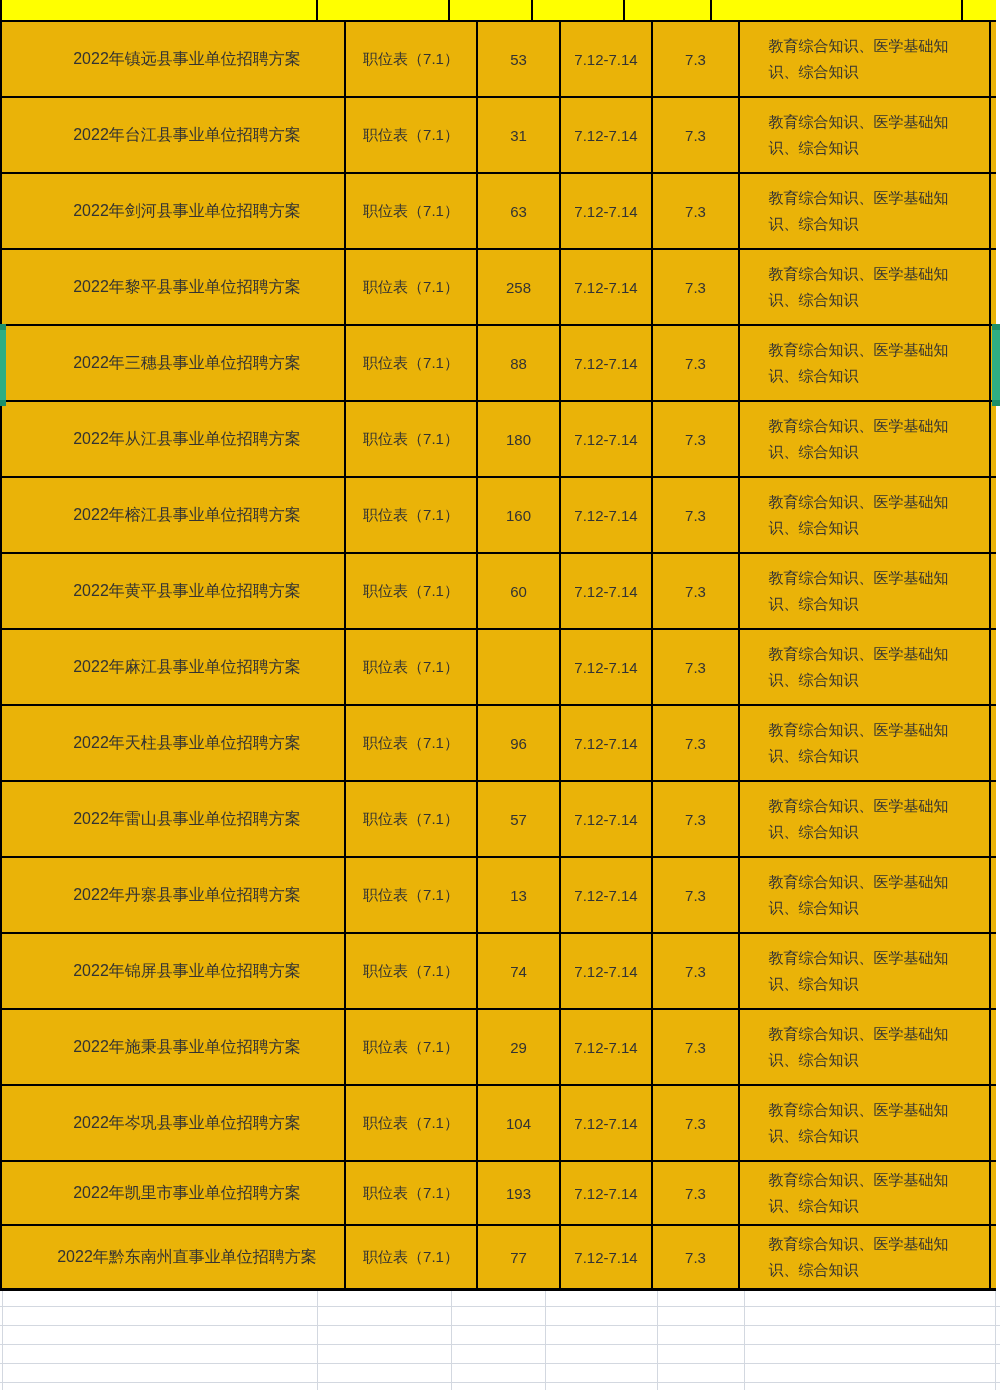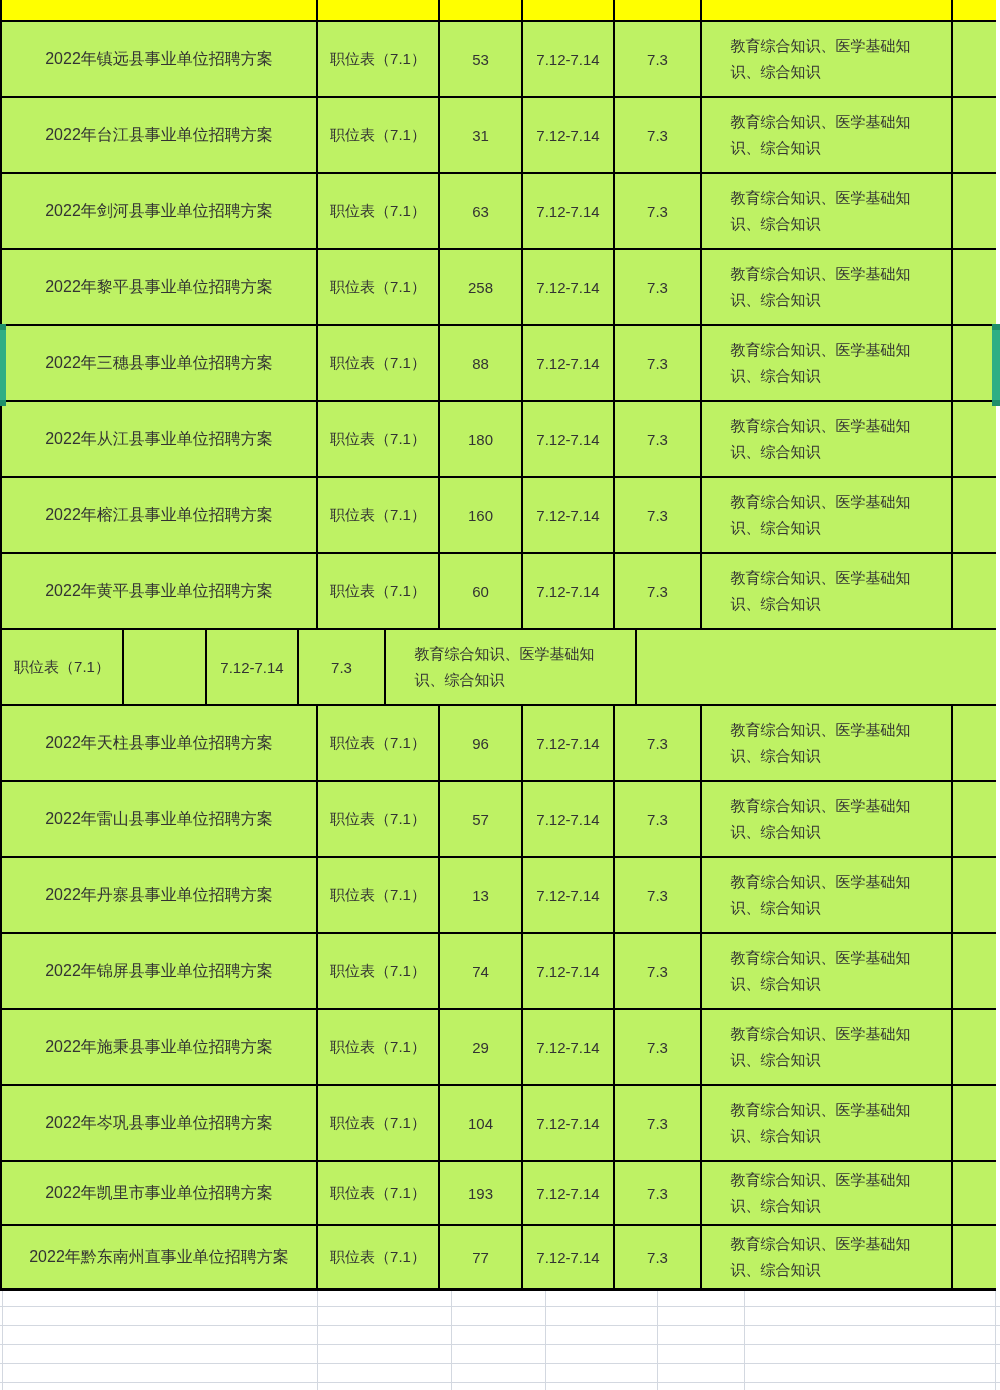--- a/index.html
+++ b/index.html
@@ -25,33 +25,34 @@
   }
   .header-row{
     display:flex;height:22px;background:var(--header-fill);
     border-bottom:2px solid var(--table-border);box-sizing:border-box;
   }
   .header-cell{box-sizing:border-box;border-right:2px solid var(--table-border);height:100%;}
 
   .row{
     display:flex;height:76px;box-sizing:border-box;
     border-bottom:2px solid var(--table-border);
-    background:#bef264;
+    background:#eab308;
+    padding-left:28px;
   }
   .row:nth-child(16){height:64px;}
   .row:nth-child(17){height:65px;border-bottom-width:3px;}
 
   .cell{
     display:flex;align-items:center;justify-content:center;
     box-sizing:border-box;border-right:2px solid var(--table-border);
     font-size:15px;color:var(--cell-text);text-align:center;
     overflow:hidden;
   }
   .c1{width:316px;font-size:16px;}
-  .c2{width:122px;}
+  .c2{width:132px;}
   .c3{width:83px;}
   .c4{width:92px;}
   .c5{width:87px;}
   .c6{width:251px;}
   .c6 .wrap{width:192px;line-height:26px;font-size:15px;text-align:left;}
 
   
   .sel-bar{
     position:absolute;width:6px;display:none;
     background:linear-gradient(to bottom,
@@ -162,20 +163,21 @@
     <div class="cell c1">2022年黄平县事业单位招聘方案</div>
     <div class="cell c2">职位表（7.1）</div>
     <div class="cell c3">60</div>
     <div class="cell c4">7.12-7.14</div>
     <div class="cell c5">7.3</div>
     <div class="cell c6">
       <div class="wrap">教育综合知识、医学基础知识、综合知识</div>
     </div>
   </div>
         <div class="row">
+    <div class="cell c1">2022年麻江县事业单位招聘方案</div>
     <div class="cell c2">职位表（7.1）</div>
     <div class="cell c3"></div>
     <div class="cell c4">7.12-7.14</div>
     <div class="cell c5">7.3</div>
     <div class="cell c6">
       <div class="wrap">教育综合知识、医学基础知识、综合知识</div>
     </div>
   </div>
         <div class="row">
     <div class="cell c1">2022年天柱县事业单位招聘方案</div>

